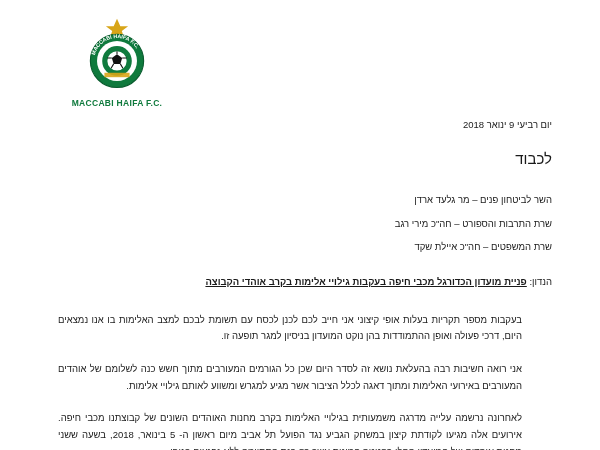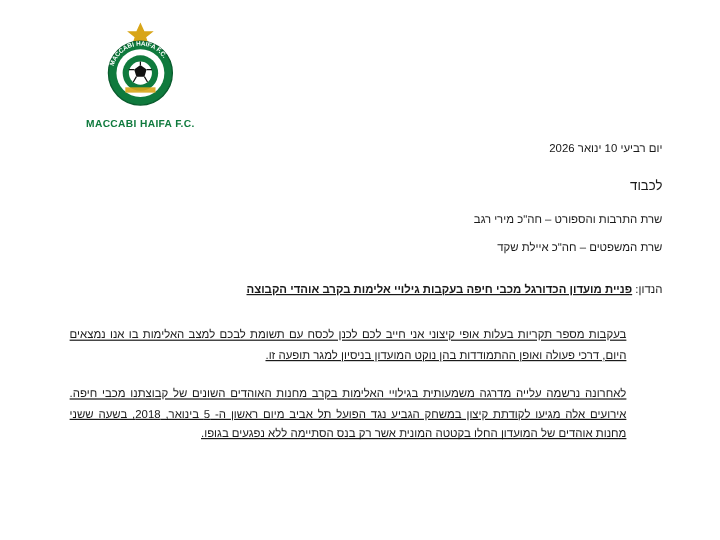--- a/index.html
+++ b/index.html
@@ -67,22 +67,22 @@
     text-align: right;
     color: #1a1a1a;
     font-size: 9.5px;
     line-height: 1.55;
   }
   .date-line {
     font-size: 9.5px;
     margin-bottom: 14px;
   }
   .salutation {
-    font-size: 11px;
-    margin-bottom: 13px;
+    font-size: 15px;
+    margin-bottom: 23px;
   }
   .recipient {
     font-size: 9.5px;
     margin-bottom: 9px;
   }
   .recipients { margin-bottom: 20px; }
   .subject-wrap {
     margin-top: 0;
     margin-bottom: 22px;
     font-size: 9.5px;
@@ -93,21 +93,20 @@
     text-decoration: underline;
   }
   .para {
     font-size: 9.5px;
     line-height: 1.75;
     margin: 0 0 16px 0;
     text-align: justify;
     text-justify: inter-word;
     padding-left: 18px;
     padding-right: 30px;
-    text-decoration: underline;
   }
   .para:last-child { margin-bottom: 0; }
 </style>
 </head>
 <body>
 
 <div class="page">
 
 
   <div class="letterhead">
@@ -132,31 +131,33 @@
         <path d="M50 45 L50 49 M63 54 L57 54 M58 68 L54.5 62 M42 68 L45.5 62 M37 54 L43 54" stroke="#111111" stroke-width="1.4" fill="none"></path>
 
         <rect x="33" y="74" width="34" height="6" fill="#d8a518" opacity="0.9"></rect>
       </svg>
     </div>
     <div class="club-name">MACCABI HAIFA F.C.</div>
   </div>
 
   <div class="doc-body">
 
-    <div class="date-line">יום רביעי 10 ינואר 2026</div>
+    <div class="date-line">יום רביעי 9 ינואר 2018</div>
 
     <div class="salutation">לכבוד</div>
 
     <div class="recipients">
+      <div class="recipient">השר לביטחון פנים – מר גלעד ארדן</div>
       <div class="recipient">שרת התרבות והספורט – חה"כ מירי רגב</div>
       <div class="recipient">שרת המשפטים – חה"כ איילת שקד</div>
     </div>
 
     <div class="subject-wrap">
       <span class="subject-label">הנדון:</span>
       <span class="subject-text">פניית מועדון הכדורגל מכבי חיפה בעקבות גילויי אלימות בקרב אוהדי הקבוצה</span>
     </div>
 
     <p class="para">בעקבות מספר תקריות בעלות אופי קיצוני אני חייב לכם לכנן לכסח עם תשומת לבכם למצב האלימות בו אנו נמצאים היום, דרכי פעולה ואופן ההתמודדות בהן נוקט המועדון בניסיון למגר תופעה זו.</p>
+    <p class="para">אני רואה חשיבות רבה בהעלאת נושא זה לסדר היום שכן כל הגורמים המעורבים מתוך חשש כנה לשלומם של אוהדים המעורבים באירועי האלימות ומתוך דאגה לכלל הציבור אשר מגיע למגרש ומשווע לאותם גילויי אלימות.</p>
     <p class="para">לאחרונה נרשמה עלייה מדרגה משמעותית בגילויי האלימות בקרב מחנות האוהדים השונים של קבוצתנו מכבי חיפה. אירועים אלה מגיעו לקודתת קיצון במשחק הגביע נגד הפועל תל אביב מיום ראשון ה- 5 בינואר, 2018, בשעה ששני מחנות אוהדים של המועדון החלו בקטטה המונית אשר רק בנס הסתיימה ללא נפגעים בגופו.</p>
 
   </div>
 </div>
 
 </body></html>

